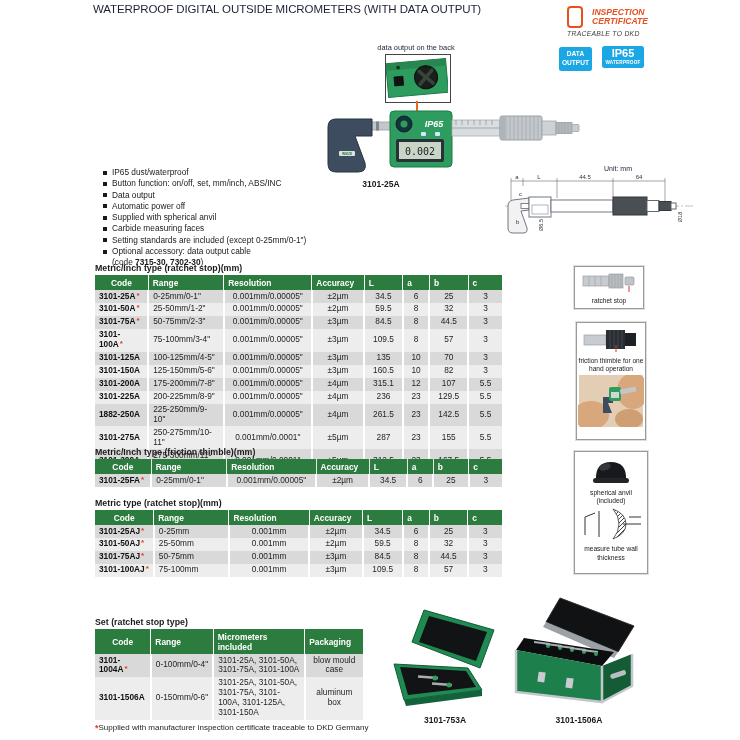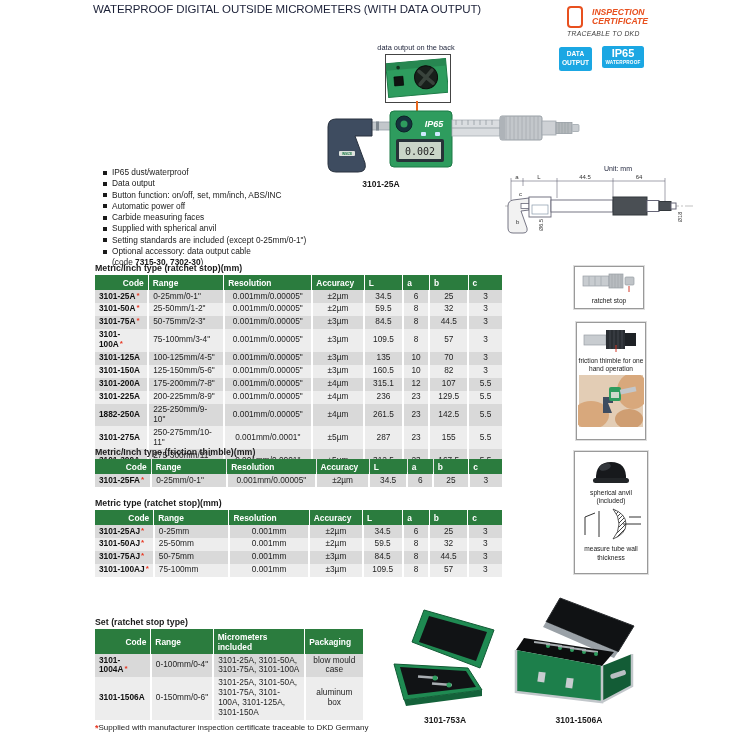--- a/index.html
+++ b/index.html
@@ -27,21 +27,21 @@
   .tech-drawing{left:497px;top:173px}
   
   .features{left:86px;top:150px;width:272px;list-style:none;margin:17px;padding:0;font-size:8.3px;line-height:11.3px;color:#1a1a1a}
   .features li{position:relative;padding-left:9px}
   .features li::before{content:"";position:absolute;left:0;top:3.6px;width:4px;height:4px;background:#1a1a1a}
   
   .tbl{position:absolute;left:95px}
   .tbl-head{display:flex;font-weight:bold;font-size:8.8px;color:#1a1a1a;margin-bottom:2px}
   .tbl table{border-collapse:collapse;table-layout:fixed}
   .tbl th{background:#2b7c3e;color:#fff;font-size:8.4px;font-weight:bold;padding:2.5px 4px;border-left:1px solid rgba(255,255,255,.35);text-align:left;overflow:hidden}
-  .tbl th:first-child{border-left:none;text-align:right}
+  .tbl th:first-child{border-left:none;text-align:center}
   .tbl th:nth-child(2){text-align:left}
   .tbl td{font-size:8.3px;color:#1e1e1e;padding:1.5px 4px;text-align:center;border-left:2px solid #fff;vertical-align:middle;line-height:1.2;overflow:hidden}
   .tbl td:first-child{border-left:none;text-align:left;font-weight:bold;color:#111}
   .tbl td:nth-child(2){text-align:left}
   #t4 td:nth-child(3){text-align:left}
   .tbl tbody tr:nth-child(odd){background:#d9d9d9}
   .tbl tbody tr:nth-child(even){background:#ededed}
   .t-wide{width:407px}
   .t-wide .c0{width:61px}.t-wide .c1{width:85px}.t-wide .c2{width:85px}.t-wide .c3{width:47px}
   .t-wide .c4{width:35px}.t-wide .c5{width:23px}.t-wide .c6{width:35px}.t-wide .c7{width:36px}
@@ -157,25 +157,25 @@
     <rect x="174" y="30" width="5" height="6" fill="#fff" stroke="#667"></rect>
     <text x="185" y="44" font-size="5.5" fill="#333" text-anchor="middle" transform="rotate(-90 185 44)">Ø18</text>
     <text x="46" y="52" font-size="5.5" fill="#333" text-anchor="middle" transform="rotate(-90 46 52)">Ø6.5</text>
     <text x="22" y="23" font-size="6" fill="#333">c</text>
     <text x="19" y="51" font-size="6" fill="#333">b</text>
   </svg>
 </div>
 
 <ul class="abs features">
     <li>IP65 dust/waterproof</li>
+    <li>Button function: on/off, set, mm/inch, ABS/INC</li>
     <li>Data output</li>
-    <li>Button function: on/off, set, mm/inch, ABS/INC</li>
     <li>Automatic power off</li>
+    <li>Supplied with spherical anvil</li>
     <li>Carbide measuring faces</li>
-    <li>Supplied with spherical anvil</li>
     <li>Setting standards are included (except 0-25mm/0-1")</li>
     <li>Optional accessory: data output cable<div class="cont">(code <b>7315-30, 7302-30</b>)</div></li>
   </ul>
 
 <section class="tbl t-wide" id="t1">
   <div class="tbl-head">
     <span>Metric/Inch type (ratchet stop)</span>
     <span>(mm)</span>
   </div>
   <table>

